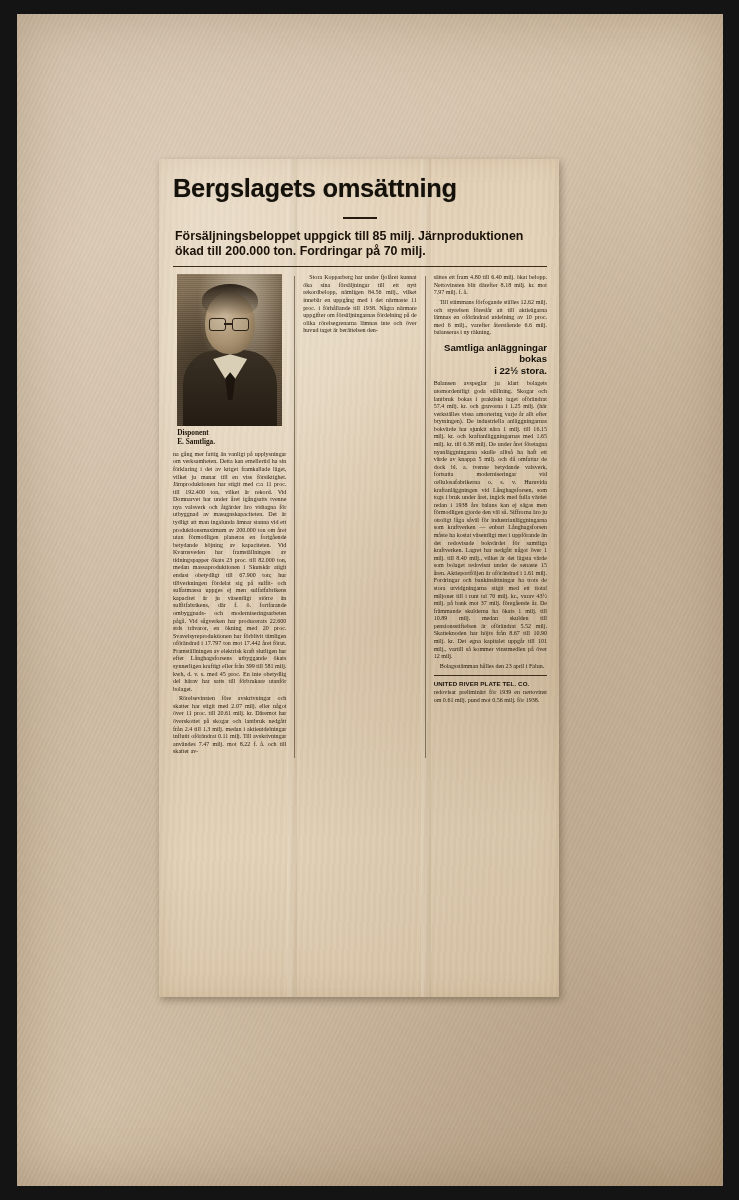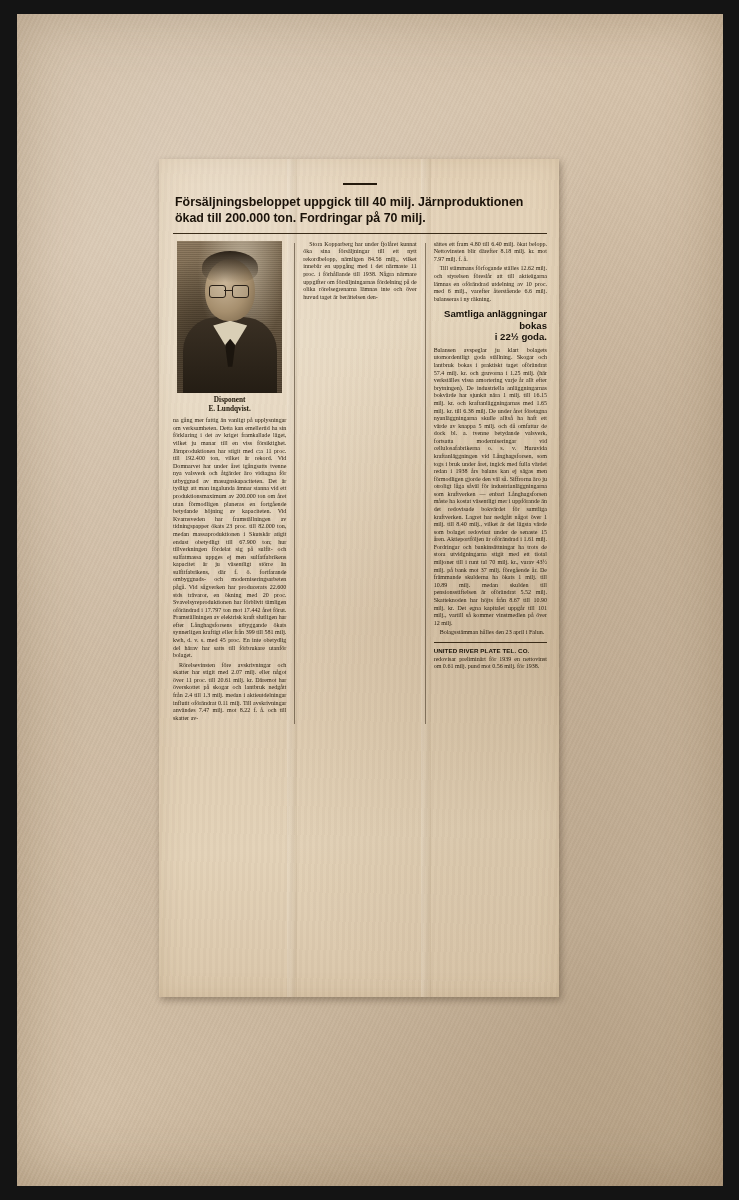--- a/index.html
+++ b/index.html
@@ -188,21 +188,21 @@
     position: absolute;
     left: 48px; bottom: 26px;
     width: 10px; height: 28px;
     background: #1b150e;
     clip-path: polygon(50% 0, 100% 22%, 72% 100%, 28% 100%, 0 22%);
   }
   .caption {
     font-family: "Liberation Serif", serif;
     font-weight: bold;
     font-size: 7.3px;
-    text-align: center;
+    text-align: left;
     line-height: 1.2;
     margin: 3px 0 4px 0;
     color: #1d1508;
   }
 
   .subhead2 {
     font-family: "Liberation Sans", sans-serif;
     font-weight: bold;
     font-size: 9.6px;
     line-height: 1.2;
@@ -244,67 +244,68 @@
   <div class="page-sheet">
     <div class="page-grain"></div>
 
     <div class="clipping">
       <div class="clipping-texture"></div>
       <div class="crease" style="left:128px;"></div>
       <div class="crease" style="left:262px;"></div>
 
       <div class="inner">
         <h1 class="headline">
+          <span>Bergslagets omsättning</span>
         </h1>
 
         <div class="rule-short"></div>
 
-        <div class="subhead">Försäljningsbeloppet uppgick till 40 milj. Järnproduktionen ökad till 200.000 ton.  Fordringar på 70 milj.</div>
+        <div class="subhead">Försäljningsbeloppet uppgick till 85 milj. Järnproduktionen ökad till 200.000 ton.  Fordringar på 70 milj.</div>
 
         <div class="rule-full"></div>
 
         <div class="cols">
 
           <div class="col">
             <div class="portrait-wrap">
               <div class="portrait">
                 <div class="p-bg"></div>
                 <div class="p-body"></div>
                 <div class="p-collar"></div>
                 <div class="p-tie"></div>
                 <div class="p-head"></div>
                 <div class="p-hair"></div>
                 <div class="p-glass-l"></div>
                 <div class="p-glass-r"></div>
                 <div class="p-bridge"></div>
               </div>
               <div class="caption">
                 <div>Disponent</div>
-                <div>E. Lundqvist.</div>
+                <div>E. Samtliga.</div>
               </div>
             </div>
             <p class="noind">na gång mer fattig än vanligt på upplysningar om verksamheten. Detta kan emellertid ha sin förklaring i det av kriget framkallade läget, vilket ju manar till en viss försiktighet.  Järnproduktionen har stigit med c:a 11 proc. till 192.400 ton, vilket är rekord. Vid Domnarvet har under året igångsatts tvenne nya valsverk och åtgärder äro vidtagna för utbyggnad av masugnskapaciteten. Det är tydligt att man ingalunda ämnar stanna vid ett produktionsmaximum av 200.000 ton om året utan förmodligen planeras en fortgående betydande höjning av kapaciteten.  Vid Kvarnsveden har framställningen av tidningspapper ökats 23 proc. till 82.000 ton, medan massaproduktionen i Skutskär atigit endast obetydligt till 67.900 ton; hur tillverkningen fördelat sig på sulfit- och sulfatmassa uppges ej men sulfatfabrikens kapacitet är ju väsentligt större än sulfitfabrikens, där f. ö. fortfarande ombyggnads- och moderniseringsarbeten pågå. Vid sågverken har producerats 22.600 stds trävaror, en ökning med 20 proc. Svavelsyreproduktionen har förblivit tämligen oförändrad i 17.797 ton mot 17.442 året förut. Framställningen av elektrisk kraft slutligen har efter Långhagsforsens utbyggande ökats synnerligen kraftigt eller från 399 till 581 milj. kwh, d. v. s. med 45 proc. En inte obetydlig del härav har satts till förbrukare utanför bolaget.</p>
             <p>Rörelsevinsten före avskrivningar och skatter har stigit med 2.07 milj. eller något över 11 proc. till 20.61 milj. kr. Däremot har överskottet på skogar och lantbruk nedgått från 2.4 till 1.3 milj. medan i aktieutdelningar influtit oförändrat 0.11 milj.  Till avskrivningar användes 7.47 milj. mot 8.22 f. å. och till skatter av-</p>
           </div>
 
           <div class="vsep"></div>
 
           <div class="col">
             <p>Stora Kopparberg har under fjolåret kunnat öka sina försäljningar till ett nytt rekordbelopp, nämligen 84.56 milj., vilket innebär en uppgång med i det närmaste 11 proc. i förhållande till 1938. Några närmare uppgifter om försäljningarnas fördelning på de olika rörelsegrenarna lämnas inte och över huvud taget är berättelsen den-</p>
           </div>
 
           <div class="vsep"></div>
 
           <div class="col">
             <p class="noind">sättes ett fram 4.80 till 6.40 milj. ökat belopp. Nettovinsten blir därefter 8.18 milj. kr. mot 7.97 milj. f. å.</p>
             <p>Till stämmans förfogande ställes 12.62 milj. och styrelsen föreslår att till aktieägarna lämnas en oförändrad utdelning av 10 proc. med 6 milj., varefter återstående 6.6 milj. balanseras i ny räkning.</p>
 
             <div class="subhead2">
               <div>Samtliga anläggningar bokas</div>
-              <div>i 22½ goda.</div>
+              <div>i 22½ stora.</div>
             </div>
 
             <p class="noind">Balansen avspeglar ju klart bolagets utomordentligt goda ställning. Skogar och lantbruk bokas i praktiskt taget oförändrat 57.4 milj. kr. och gruvorna i 1.25 milj. (här verkställes vissa amortering varje år allt efter brytningen).  De industriella anläggningarnas bokvärde har sjunkit nära 1 milj. till 16.15 milj. kr. och kraftanläggningarnas med 1.65 milj. kr. till 6.38 milj. De under året företagna nyanläggningarna skulle alltså ha haft ett värde av knappa 5 milj. och då omfattar de dock bl. a. tvenne betydande valsverk, fortsatta moderniseringar vid cellulosafabrikerna o. s. v. Huruvida kraftanläggningen vid Långhagsforsen, som togs i bruk under året, ingick med fulla värdet redan i 1938 års balans kan ej sägas men förmodligen gjorde den väl så. Siffrorna äro ju otroligt låga såväl för industrianläggningarna som kraftverken — enbart Långhagsforsen måste ha kostat väsentligt mer i uppförande än det redovisade bokvärdet för samtliga kraftverken. Lagret har nedgått något över 1 milj. till 8.40 milj., vilket är det lägsta värde som bolaget redovisat under de senaste 15 åren. Aktieportföljen är oförändrad i 1.61 milj. Fordringar och bankinsättningar ha trots de stora utvidgningarna stigit med ett tiotal miljoner till i runt tal 70 milj. kr., varav 43½ milj. på bank mot 37 milj. föregående år. De främmande skulderna ha ökats 1 milj. till 10.89 milj. medan skulden till pensionsstiftelsen är oförändrat 5.52 milj. Skatteknoden har höjts från 8.67 till 10.90 milj. kr. Det egna kapitalet uppgår till 101 milj., vartill så kommer vinstmedlen på över 12 milj.</p>
             <p>Bolagsstämman hålles den 23 april i Falun.</p>
 
             <div class="col-rule"></div>
             <div class="tail-head">UNITED RIVER PLATE TEL. CO.</div>
             <p class="noind">redovisar preliminärt för 1939 en nettovinst om 0.61 milj. pund mot 0.56 milj. för 1938.</p>
           </div>
 

